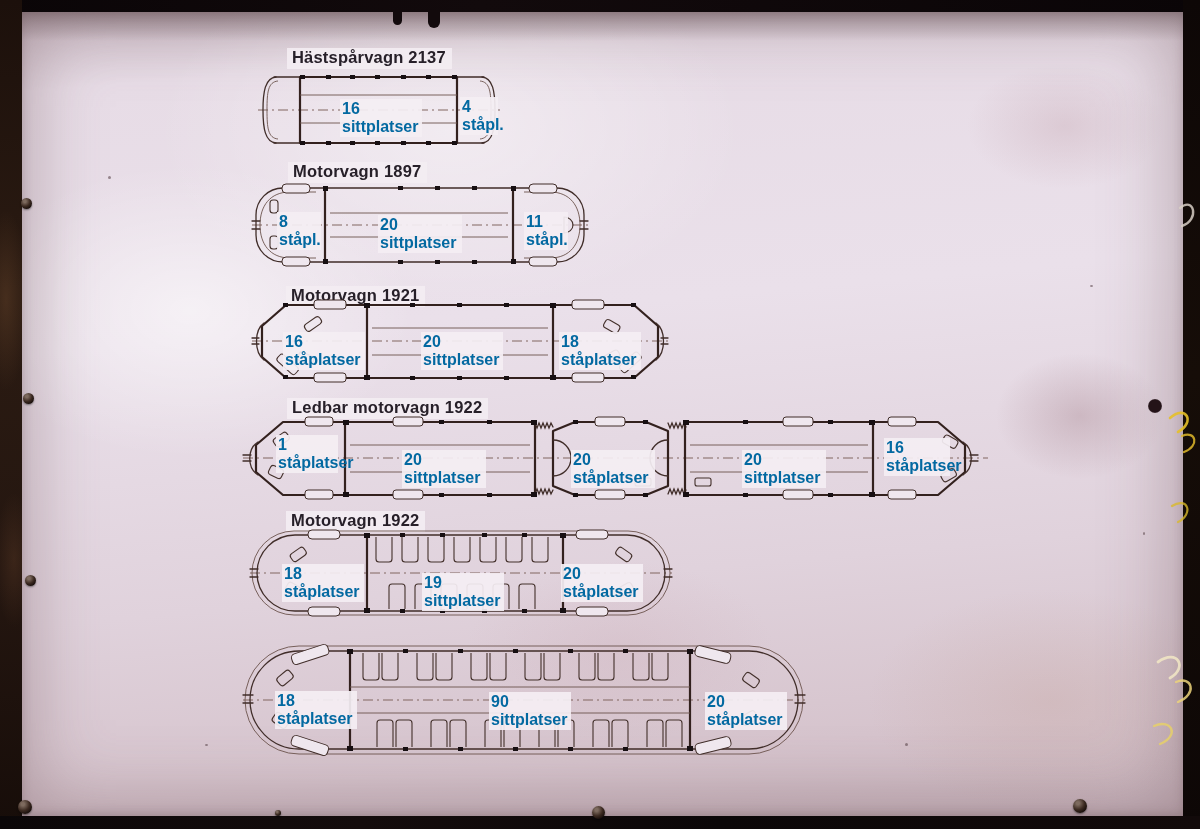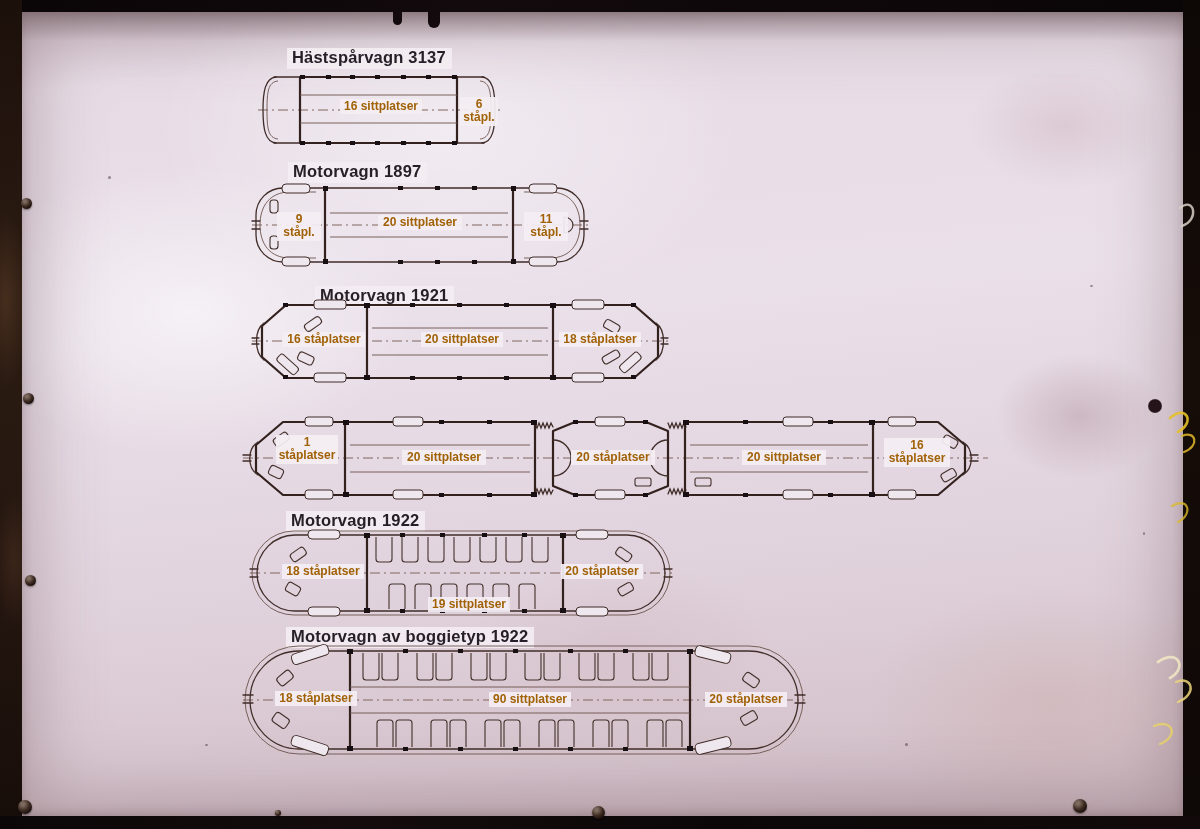--- a/index.html
+++ b/index.html
@@ -44,22 +44,22 @@
   .speck{position:absolute;border-radius:50%;background:#513a40;opacity:.55;}
   
   .diagram{position:absolute;}
   .title-chip{
     position:absolute;display:inline-block;white-space:nowrap;
     background:rgba(243,237,242,.92);color:#272029;
     font-size:16.5px;font-weight:bold;letter-spacing:.2px;
     padding:0 6px 2px 5px;
   }
   .cap{
-    position:absolute;background:rgba(244,238,243,.93);color:#a16207;
-    font-size:12px;font-weight:bold;line-height:1.12;text-align:center;
+    position:absolute;background:rgba(244,238,243,.93);color:#0369a1;
+    font-size:16px;font-weight:bold;line-height:1.12;
     padding:1px 2px;
   }
   svg.car{position:absolute;overflow:visible;}
   .w{stroke:#402d29;stroke-width:1.3;fill:none;stroke-linecap:round;}
   .wb{stroke:#33211e;stroke-width:2.2;fill:none;stroke-linejoin:round;}
   .thin{stroke:#6b524c;stroke-width:.9;fill:none;}
   .cl{stroke:#816660;stroke-width:1;stroke-dasharray:10 4 2 4;fill:none;}
   .tick{fill:#170f12;}
   .chipr{fill:#efe7ee;stroke:#402d29;stroke-width:1;}
   .seat{fill:none;stroke:#43302b;stroke-width:1.1;}
@@ -100,21 +100,21 @@
     <path d="M52,38 C66,26 72,50 54,56" stroke="#d8cfc6" stroke-width="2.4" opacity=".85"></path>
     <path d="M42,248 C58,234 68,252 50,262" stroke="#e6c028" stroke-width="2.6" opacity=".9"></path>
     <path d="M54,266 C68,260 72,276 56,282" stroke="#dfb92a" stroke-width="2.2" opacity=".85"></path>
     <path d="M44,336 C60,326 66,344 50,352" stroke="#d9b92a" stroke-width="2.2" opacity=".8"></path>
     <path d="M30,492 C50,478 60,498 42,508" stroke="#f0e4c4" stroke-width="2.8" opacity=".9"></path>
     <path d="M48,512 C64,505 70,524 50,532" stroke="#ecd37a" stroke-width="2.4" opacity=".85"></path>
     <path d="M26,556 C44,548 52,566 32,574" stroke="#e8d264" stroke-width="2.4" opacity=".8"></path>
   </svg>
 
   <div class="diagram" style="left:258px;top:48px;width:244px;height:104px;">
-    <div class="title-chip" style="left:29px;top:0;">Hästspårvagn 3137</div>
+    <div class="title-chip" style="left:29px;top:0;">Hästspårvagn 2137</div>
     <svg class="car" style="left:0;top:22px;" width="242" height="80" viewBox="0 0 242 80">
       <line class="cl" x1="0" y1="40" x2="242" y2="40"></line>
       <g>
         <path class="w" d="M42,7 H16 M42,73 H16"></path>
         <path class="w" d="M18,7 C7,8 5,22 5,40 C5,58 7,72 18,73"></path>
         <path class="thin" d="M20,11 C10,12 9,22 9,40 C9,58 10,68 20,69"></path>
         <path class="w" d="M199,7 H226 M199,73 H226"></path>
         <path class="w" d="M224,7 C235,8 237,22 237,40 C237,58 235,72 224,73"></path>
         <path class="thin" d="M222,11 C232,12 233,22 233,40 C233,58 232,68 222,69"></path>
         <rect class="wb" x="42" y="7" width="157" height="66"></rect>
@@ -131,21 +131,21 @@
         <rect class="tick" x="42" y="71" width="5" height="4"></rect>
           <rect class="tick" x="68" y="71" width="5" height="4"></rect>
         <rect class="tick" x="92" y="71" width="5" height="4"></rect>
           <rect class="tick" x="117" y="71" width="5" height="4"></rect>
         <rect class="tick" x="143" y="71" width="5" height="4"></rect>
           <rect class="tick" x="168" y="71" width="5" height="4"></rect>
         <rect class="tick" x="194" y="71" width="5" height="4"></rect>
       </g>
     </svg>
     <div class="cap" style="left:82px;top:51px;width:78px;">16 sittplatser</div>
-    <div class="cap" style="left:202px;top:49px;width:34px;">6 ståpl.</div>
+    <div class="cap" style="left:202px;top:49px;width:34px;">4 ståpl.</div>
   </div>
 
   <div class="diagram" style="left:252px;top:162px;width:340px;height:108px;">
     <div class="title-chip" style="left:36px;top:0;">Motorvagn 1897</div>
     <svg class="car" style="left:0;top:21px;" width="336" height="84" viewBox="0 0 336 84">
       <line class="cl" x1="0" y1="42" x2="336" y2="42"></line>
       <g>
         <rect class="w" x="4" y="5" width="328" height="74" rx="27"></rect>
         <path class="thin" d="M64,9 H38 C18,9 8,23 8,42 C8,61 18,75 38,75 H64"></path>
         <path class="thin" d="M272,9 H298 C318,9 328,23 328,42 C328,61 318,75 298,75 H272"></path>
@@ -170,27 +170,27 @@
         <rect class="tick" x="183" y="3" width="5" height="4"></rect>
           <rect class="tick" x="220" y="3" width="5" height="4"></rect>
         <rect class="tick" x="259" y="3" width="5" height="5"></rect>
         <rect class="tick" x="71" y="76" width="5" height="5"></rect>
           <rect class="tick" x="146" y="77" width="5" height="4"></rect>
         <rect class="tick" x="183" y="77" width="5" height="4"></rect>
           <rect class="tick" x="220" y="77" width="5" height="4"></rect>
         <rect class="tick" x="259" y="76" width="5" height="5"></rect>
       </g>
     </svg>
-    <div class="cap" style="left:25px;top:50px;width:40px;">9 ståpl.</div>
+    <div class="cap" style="left:25px;top:50px;width:40px;">8 ståpl.</div>
     <div class="cap" style="left:126px;top:53px;width:80px;">20 sittplatser</div>
     <div class="cap" style="left:272px;top:50px;width:40px;">11 ståpl.</div>
   </div>
 
   <div class="diagram" style="left:252px;top:280px;width:420px;height:108px;">
-    <div class="title-chip" style="left:34px;top:6px;margin-left:29px;">Motorvagn 1921</div>
+    <div class="title-chip" style="left:34px;top:6px;">Motorvagn 1921</div>
     <svg class="car" style="left:0;top:18px;" width="416" height="87" viewBox="0 0 416 87">
       <line class="cl" x1="0" y1="43" x2="416" y2="43"></line>
       <g>
         <path class="wb" d="M34,7 H382 L406,28 V59 L382,80 H34 L10,59 V28 Z"></path>
         <path class="w" d="M12,25 C2,32 2,54 12,62"></path>
         <path class="w" d="M404,25 C414,32 414,54 404,62"></path>
         <path class="w" d="M0,40 H7 M0,46 H7 M409,40 H416 M409,46 H416"></path>
         <path class="wb" d="M115,7 V80 M301,7 V80"></path>
         <path class="thin" d="M120,30 H296 M120,57 H296"></path>
       </g>
@@ -224,20 +224,21 @@
         <rect class="tick" x="31" y="77" width="5" height="4"></rect>
           <rect class="tick" x="379" y="77" width="5" height="4"></rect>
       </g>
     </svg>
     <div class="cap" style="left:31px;top:52px;width:78px;">16 ståplatser</div>
     <div class="cap" style="left:169px;top:52px;width:78px;">20 sittplatser</div>
     <div class="cap" style="left:307px;top:52px;width:78px;">18 ståplatser</div>
   </div>
 
   <div class="diagram" style="left:243px;top:397px;width:745px;height:108px;">
+    <div class="title-chip" style="left:44px;top:1px;">Ledbar motorvagn 1922</div>
     <svg class="car" style="left:0;top:18px;" width="745" height="87" viewBox="0 0 745 87">
       <line class="cl" x1="0" y1="43" x2="745" y2="43"></line>
       <g>
         <path class="wb" d="M102,7 H40 L13,30 V57 L40,80 H102"></path>
         <path class="w" d="M15,27 C4,34 4,53 15,60"></path>
         <path class="w" d="M0,40 H8 M0,46 H8"></path>
         <rect class="wb" x="102" y="7" width="190" height="73"></rect>
         <path class="thin" d="M107,30 H287 M107,57 H287"></path>
         <path class="w" d="M292,8 l2,5 2,-5 2,5 2,-5 2,5 2,-5 2,5 2,-5 2,4"></path>
         <path class="w" d="M292,79 l2,-5 2,5 2,-5 2,5 2,-5 2,5 2,-5 2,5 2,-4"></path>
@@ -348,26 +349,25 @@
           <rect class="tick" x="190" y="5" width="5" height="4"></rect>
         <rect class="tick" x="232" y="5" width="5" height="4"></rect>
           <rect class="tick" x="272" y="5" width="5" height="4"></rect>
         <rect class="tick" x="150" y="81" width="5" height="4"></rect>
           <rect class="tick" x="190" y="81" width="5" height="4"></rect>
         <rect class="tick" x="232" y="81" width="5" height="4"></rect>
           <rect class="tick" x="272" y="81" width="5" height="4"></rect>
       </g>
     </svg>
     <div class="cap" style="left:32px;top:54px;width:78px;">18 ståplatser</div>
-    <div class="cap" style="left:178px;top:63px;width:78px;margin-top:24px;">19 sittplatser</div>
+    <div class="cap" style="left:172px;top:63px;width:78px;">19 sittplatser</div>
     <div class="cap" style="left:311px;top:54px;width:78px;">20 ståplatser</div>
   </div>
 
   <div class="diagram" style="left:243px;top:626px;width:562px;height:137px;">
-    <div class="title-chip" style="left:43px;top:1px;">Motorvagn av boggietyp 1922</div>
     <svg class="car" style="left:0;top:19px;" width="562" height="117" viewBox="0 0 562 117">
       <line class="cl" x1="0" y1="55" x2="562" y2="55"></line>
       <g>
         <rect class="thin" x="2" y="1" width="558" height="108" rx="54"></rect>
         <rect class="w" x="7" y="6" width="548" height="98" rx="49"></rect>
         <path class="wb" d="M107,6 V104 M447,6 V104"></path>
         <path class="thin" d="M107,42 H447 M107,68 H447"></path>
         <path class="w" d="M0,50 H10 M0,58 H10 M552,50 H562 M552,58 H562"></path>
       </g>
       <g>

